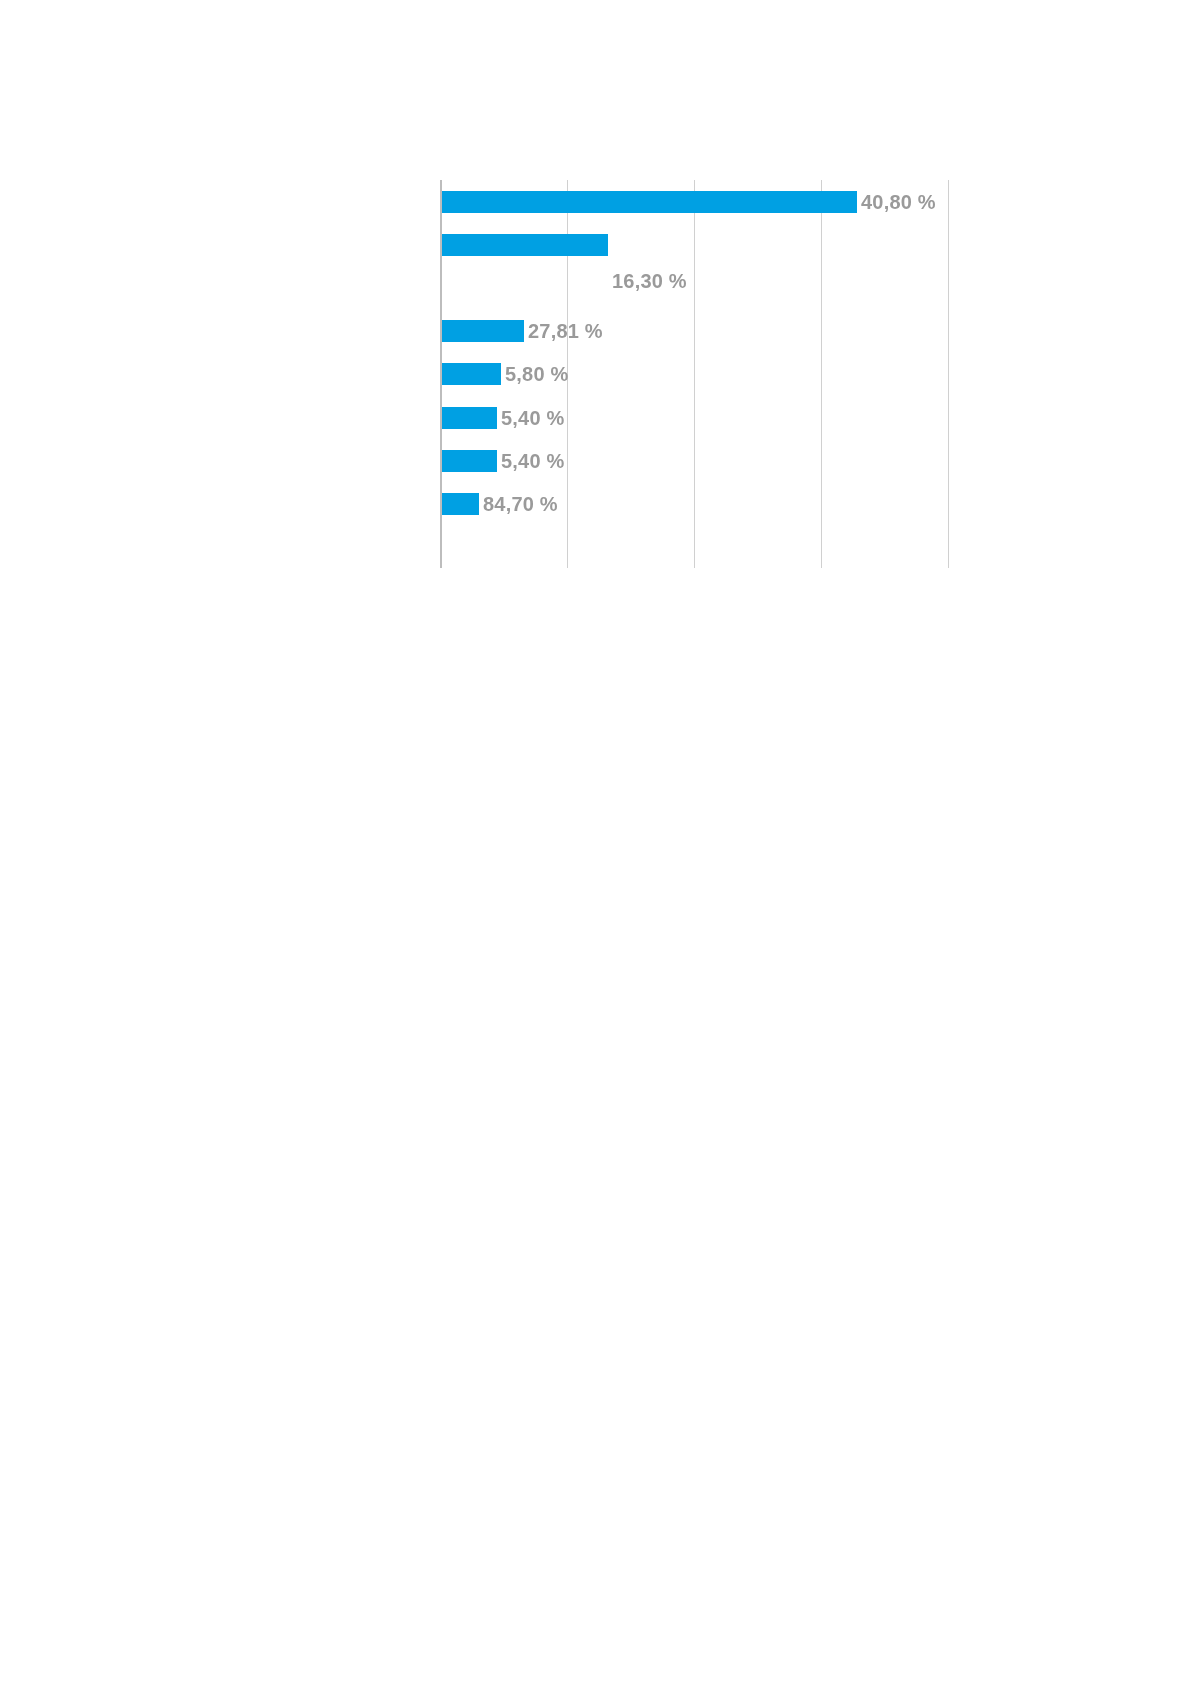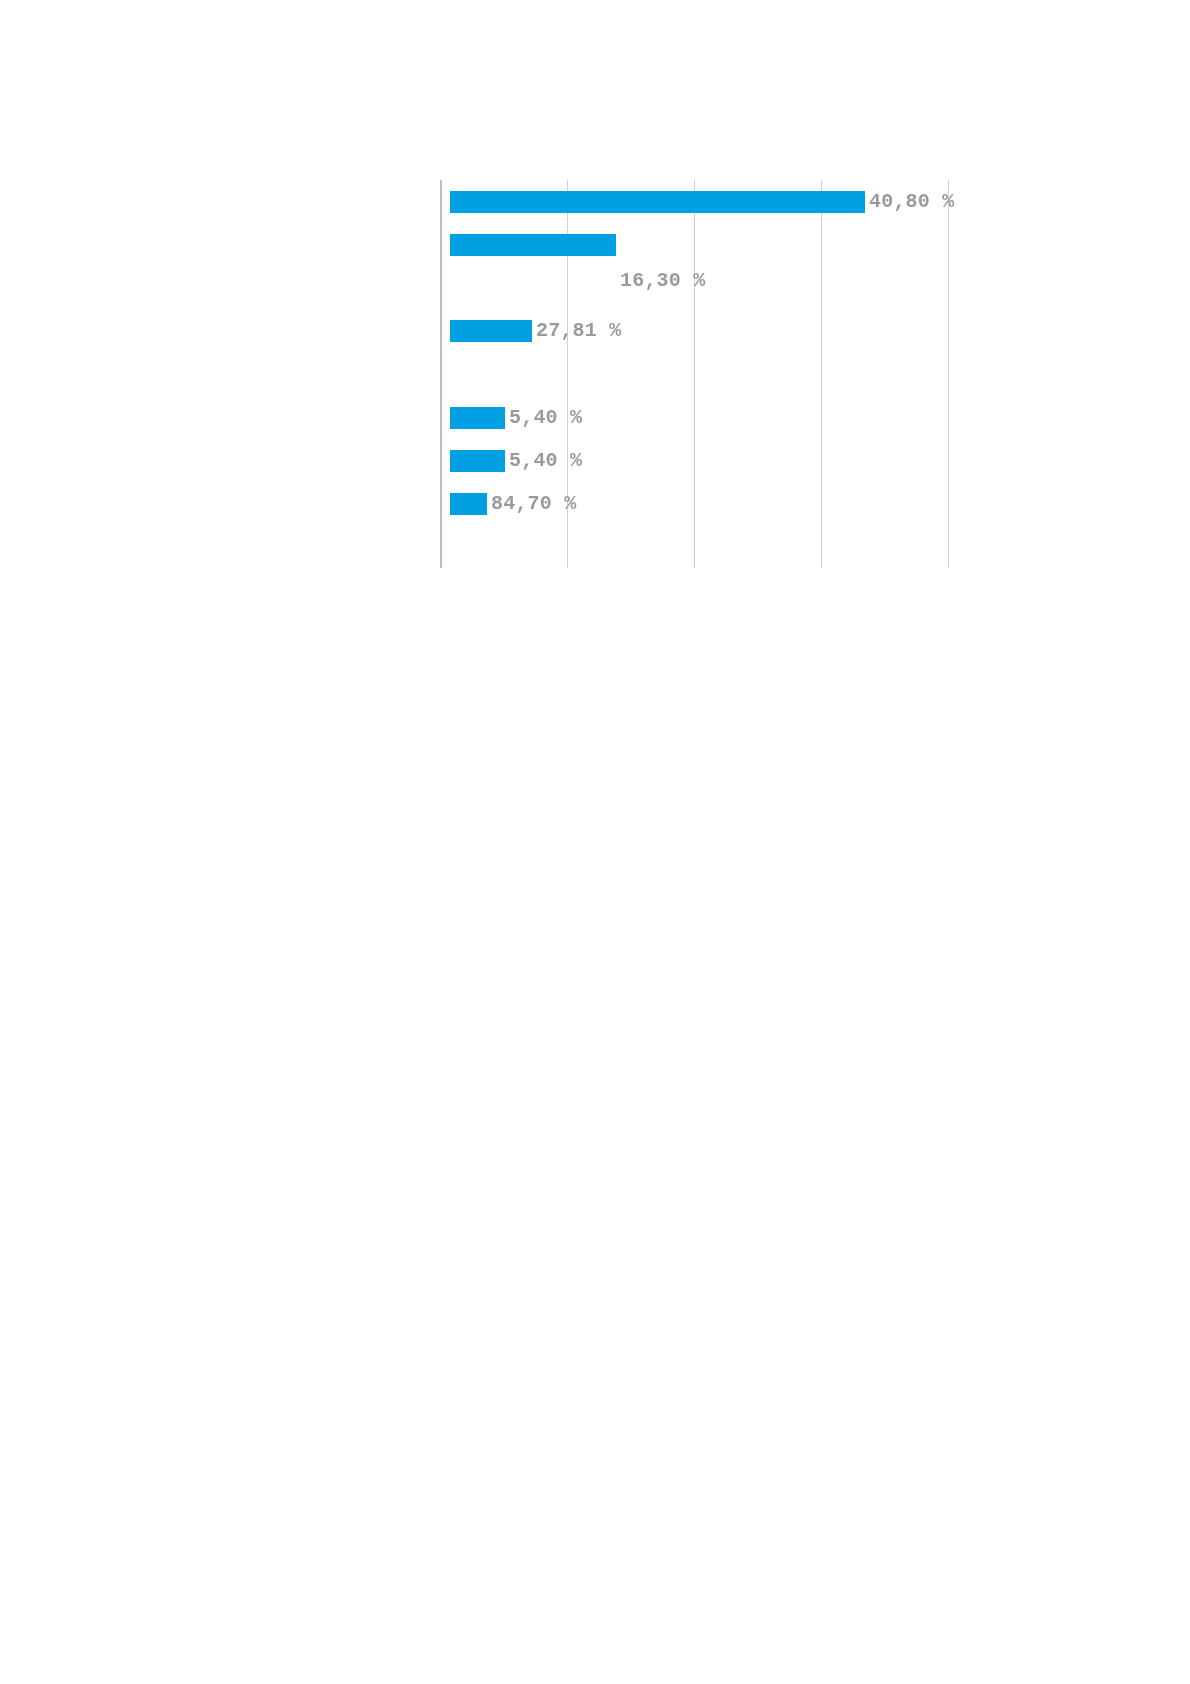--- a/index.html
+++ b/index.html
@@ -56,24 +56,23 @@
     background: #d0d0d0;
   }
   .gridline.axis {
     background: #bdbdbd;
     width: 2px;
   }
 
   
   .bars {
     position: absolute;
-    left: 8px; top: 0;
+    left: 0; top: 0;
     width: 100%;
     height: 100%;
-    font-family: Liberation Mono, monospace;
   }
   .bar-row {
     position: absolute;
     left: 0;
     height: 43.1px;
     width: 100%;
   }
   .bar-rect {
     position: absolute;
     left: 2px;
@@ -120,20 +119,24 @@
           <div class="bar-rect" style="width:166px;"></div>
           <span class="bar-label" style="left:172px;margin-top:36px;">16,30 %</span>
         </div>
 
 
         <div class="bar-row" style="top:129.3px;">
           <div class="bar-rect" style="width:82px;"></div>
           <span class="bar-label" style="left:88px;">27,81 %</span>
         </div>
 
+        <div class="bar-row" style="top:172.4px;">
+          <div class="bar-rect" style="width:59px;"></div>
+          <span class="bar-label" style="left:65px;">5,80 %</span>
+        </div>
 
         <div class="bar-row" style="top:215.5px;">
           <div class="bar-rect" style="width:55px;"></div>
           <span class="bar-label" style="left:61px;">5,40 %</span>
         </div>
 
         <div class="bar-row" style="top:258.6px;">
           <div class="bar-rect" style="width:55px;"></div>
           <span class="bar-label" style="left:61px;">5,40 %</span>
         </div>

